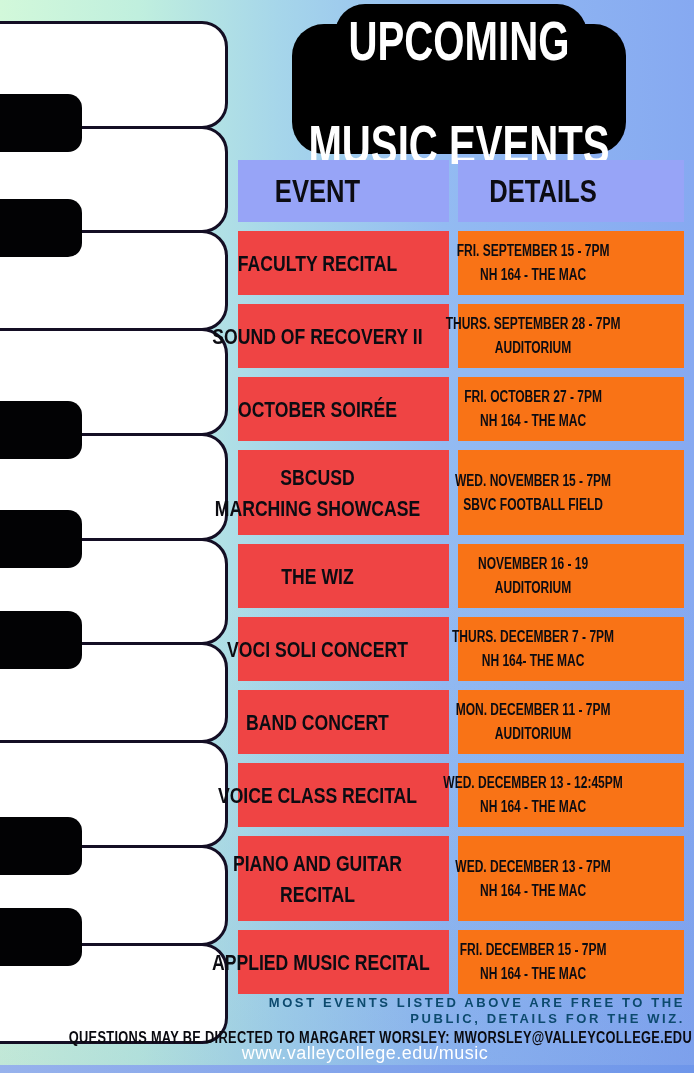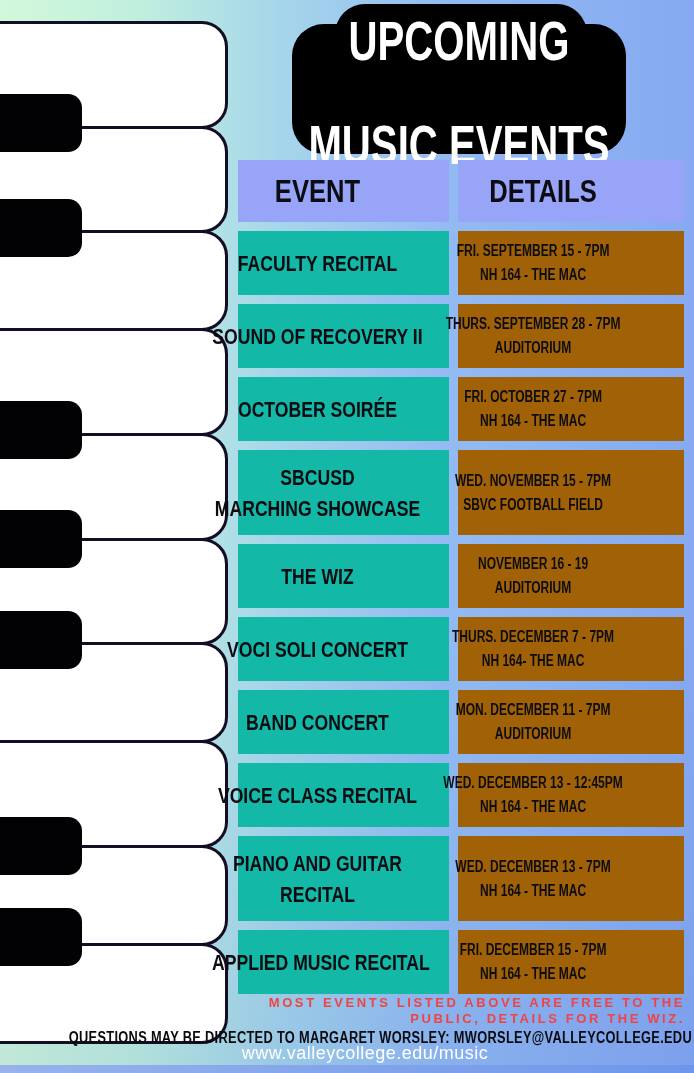--- a/index.html
+++ b/index.html
@@ -38,30 +38,30 @@
   .cxr80{display:block;width:125%;margin-left:-25%;transform:scaleX(0.8);transform-origin:100% 50%;text-align:right;}
 
   
   .events-table{
     position:absolute;left:238px;top:160px;width:448px;z-index:2;
     display:grid;grid-template-columns:211px 226px;column-gap:9px;row-gap:9px;
     grid-template-rows:62px 64px 64px 64px 85px 64px 64px 64px 64px 85px 64px;
   }
   .cell{display:flex;flex-direction:column;align-items:center;justify-content:center;overflow:visible;}
   .cell-header{background:#97a4f7;}
-  .cell-event{background:#14b8a6;}
-  .cell-details{background:#a16207;}
+  .cell-event{background:#ef4444;}
+  .cell-details{background:#f97316;}
   .hdr-text{font-size:32px;font-weight:700;color:#0c0c12;white-space:nowrap;}
   .ev-line{font-size:22px;font-weight:700;color:#0c0c12;line-height:31px;white-space:nowrap;}
   .dt-line{font-size:16px;font-weight:700;color:#0c0c12;line-height:24px;white-space:nowrap;}
 
   
   .note{
     position:absolute;right:9px;top:995px;z-index:2;text-align:right;
-    color:#ef4444;font-size:13px;font-weight:600;letter-spacing:2.6px;line-height:15.5px;white-space:nowrap;
+    color:#0c4a6e;font-size:13px;font-weight:600;letter-spacing:2.6px;line-height:15.5px;white-space:nowrap;
   }
   .contact{position:absolute;right:2px;top:1028px;width:640px;z-index:2;}
   .contact-text{font-size:16px;font-weight:700;color:#0a0a0f;letter-spacing:0.4px;line-height:20px;white-space:nowrap;}
   .url{
     position:absolute;left:0;top:1043px;width:100%;box-sizing:border-box;padding-left:36px;z-index:2;
     text-align:center;color:#ffffff;font-size:18px;font-weight:400;letter-spacing:0.5px;white-space:nowrap;
   }
   .bottom-bar{position:absolute;left:0;bottom:0;width:100%;height:8px;z-index:1;
     background:linear-gradient(to right,#97b2ec,#6e96ea);}
 </style>

